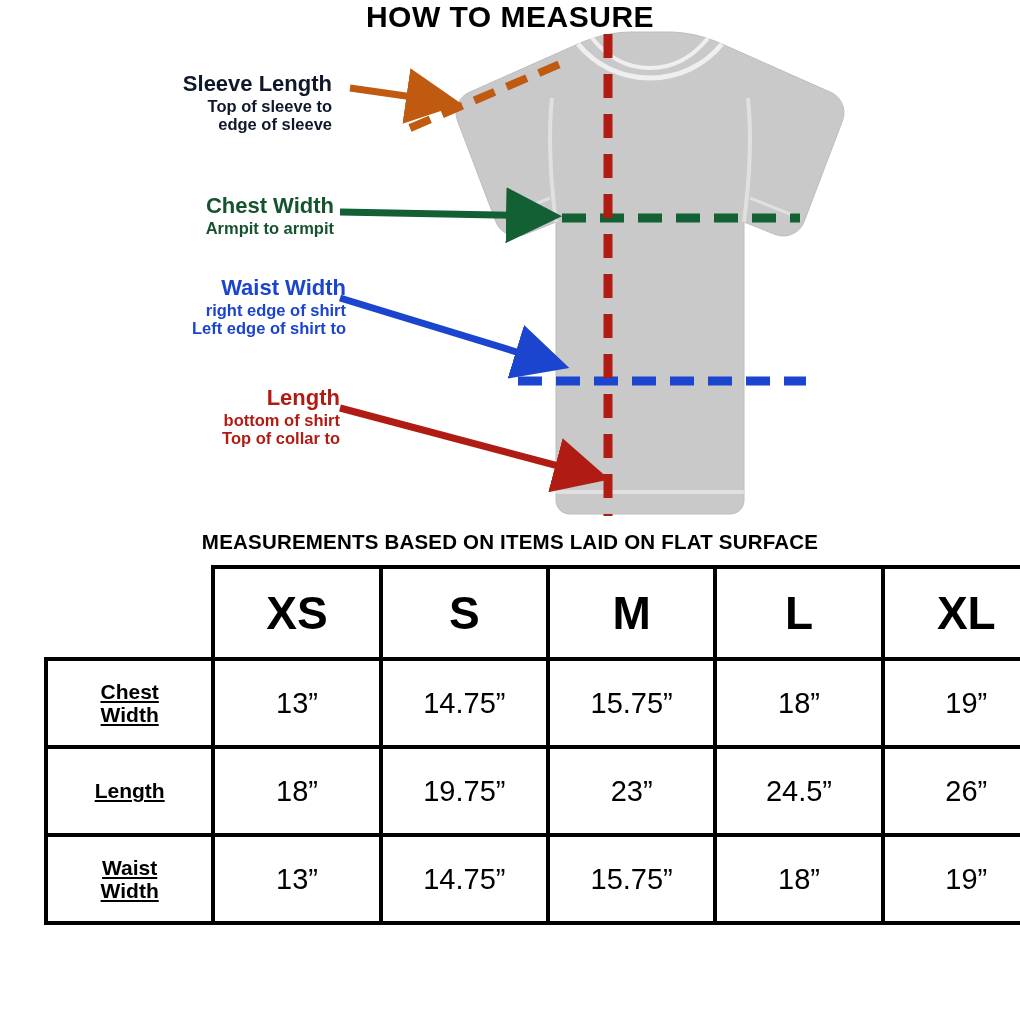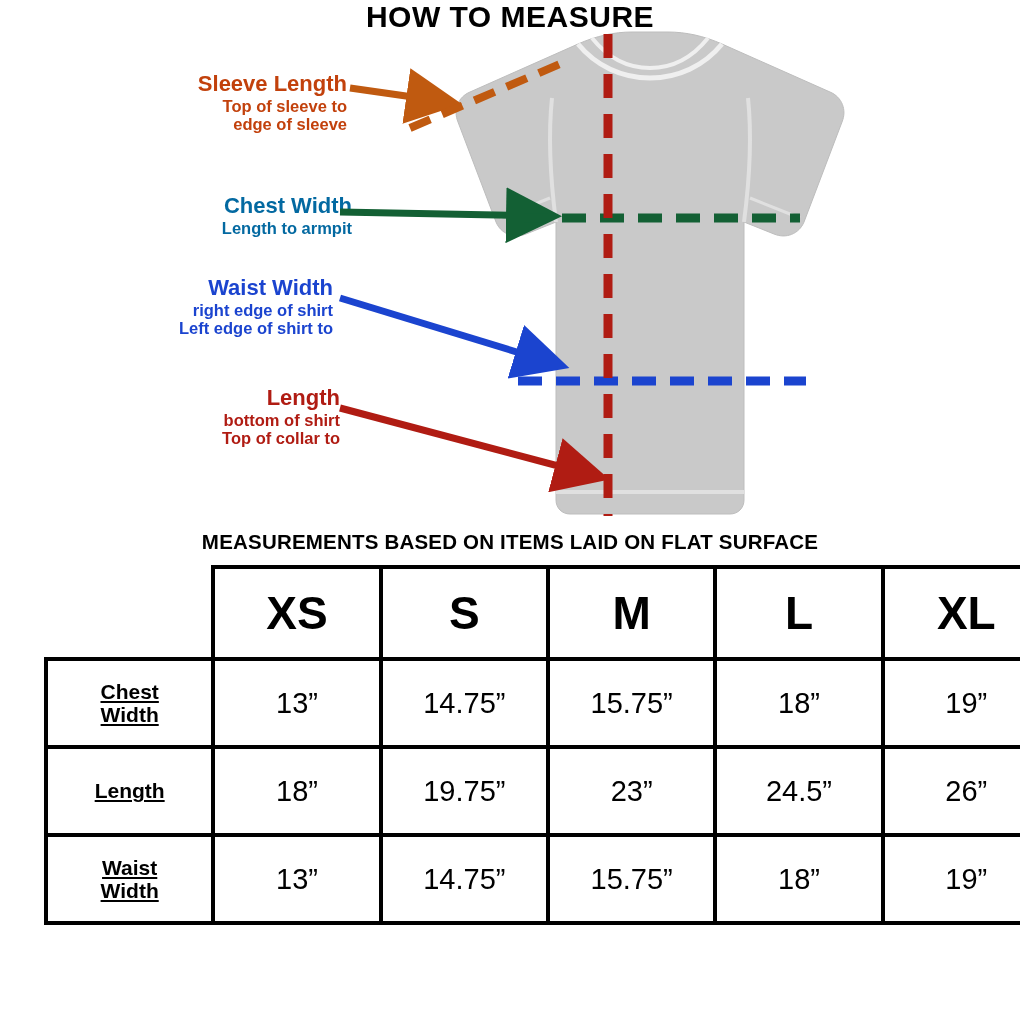--- a/index.html
+++ b/index.html
@@ -63,23 +63,23 @@
     font-weight: bold;
     display: block;
     white-space: nowrap;
   }
   .callout .c-sub {
     font-size: 16.5px;
     font-weight: bold;
     display: block;
     white-space: nowrap;
   }
-  #callout-sleeve { left: 17px; top: 46px; width: 330px; color: #c2410c; }
-  #callout-chest  { left: 22px; top: 168px; width: 330px; color: #0369a1; }
-  #callout-waist  { left: 3px; top: 250px; width: 330px; color: #1b44cf; }
+  #callout-sleeve { left: 2px; top: 46px; width: 330px; color: #0f172a; }
+  #callout-chest  { left: 4px; top: 168px; width: 330px; color: #14532d; }
+  #callout-waist  { left: 16px; top: 250px; width: 330px; color: #1b44cf; }
   #callout-length { left: 10px; top: 360px; width: 330px; color: #b01c13; }
 
   
   .overlay {
     position: absolute;
     left: 0;
     top: 0;
     width: 1020px;
     height: 500px;
     pointer-events: none;
@@ -192,21 +192,21 @@
     </div>
 
     <div class="callout" id="callout-sleeve">
       <span class="c-title">Sleeve Length</span>
       <span class="c-sub">Top of sleeve to</span>
       <span class="c-sub">edge of sleeve</span>
     </div>
 
     <div class="callout" id="callout-chest">
       <span class="c-title">Chest Width</span>
-      <span class="c-sub">Length to armpit</span>
+      <span class="c-sub">Armpit to armpit</span>
     </div>
 
     <div class="callout" id="callout-waist">
       <span class="c-title">Waist Width</span>
       <span class="c-sub">right edge of shirt</span>
       <span class="c-sub">Left edge of shirt to</span>
     </div>
 
     <div class="callout" id="callout-length">
       <span class="c-title">Length</span>

